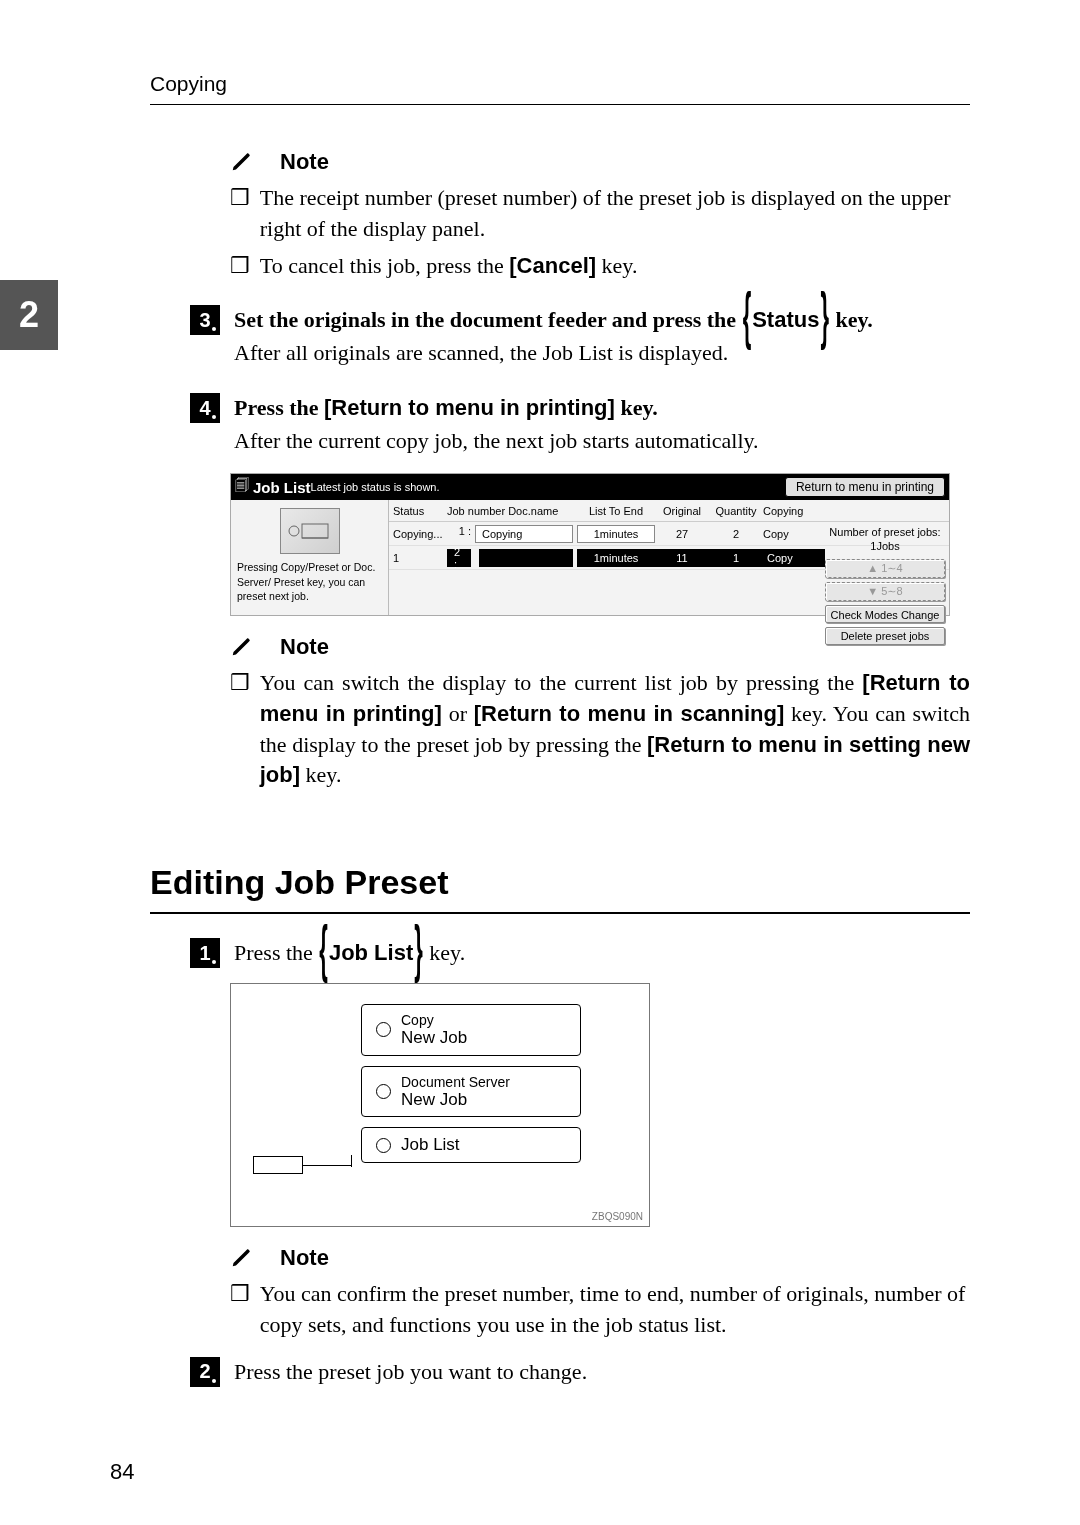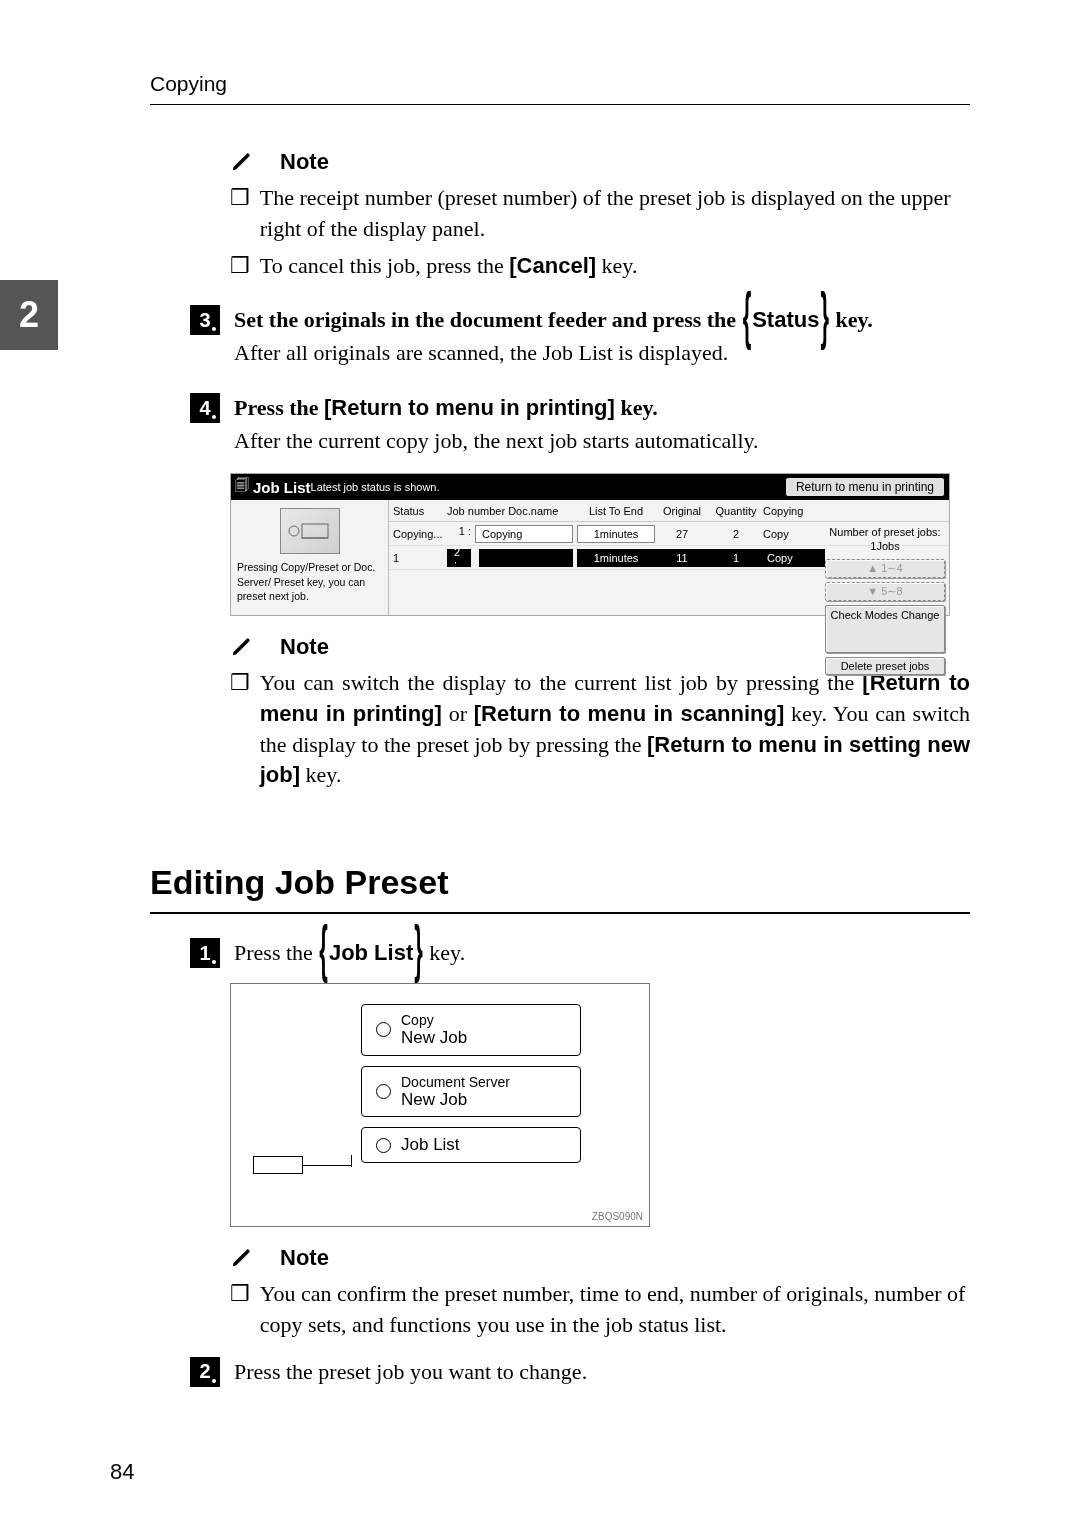--- a/index.html
+++ b/index.html
@@ -184,21 +184,21 @@
           <div class="jl-col-qty">1</div>
           <div class="jl-col-func">Copy</div>
         </div>
         <div class="jl-right-side">
           <div class="preset-count">
             <span>Number of preset jobs:</span><br>
             <span>1Jobs</span>
           </div>
           <div class="btn3d btn-dashed">▲ 1∼4</div>
           <div class="btn3d btn-dashed">▼ 5∼8</div>
-          <div class="btn3d" style="height:48px; line-height:1.1; padding-top:3px;">Check Modes Change</div>
+          <div class="btn3d" style="height:18px; line-height:1.1; padding-top:3px;">Check Modes Change</div>
           <div class="btn3d">Delete preset jobs</div>
         </div>
       </div>
     </div>
   </div>
 
   <div class="indent-block" style="margin-top:18px;">
     <div class="note-head">
       <span class="pencil">
         <svg viewBox="0 0 24 24">

